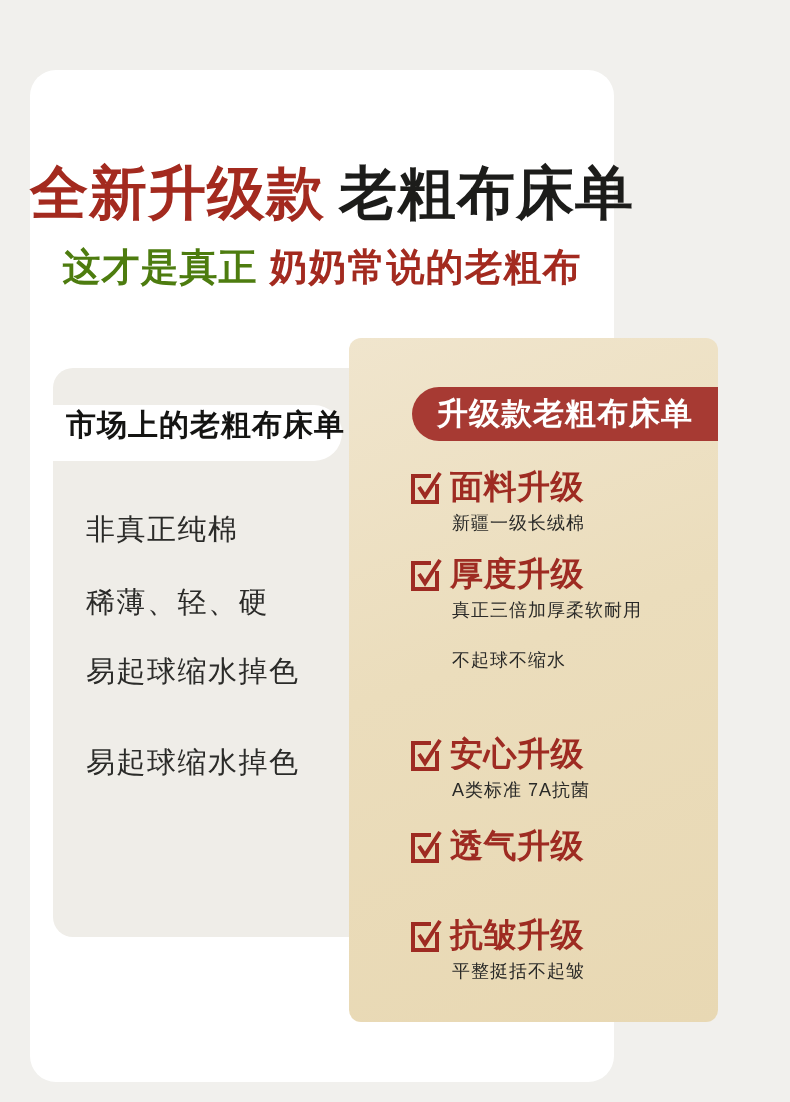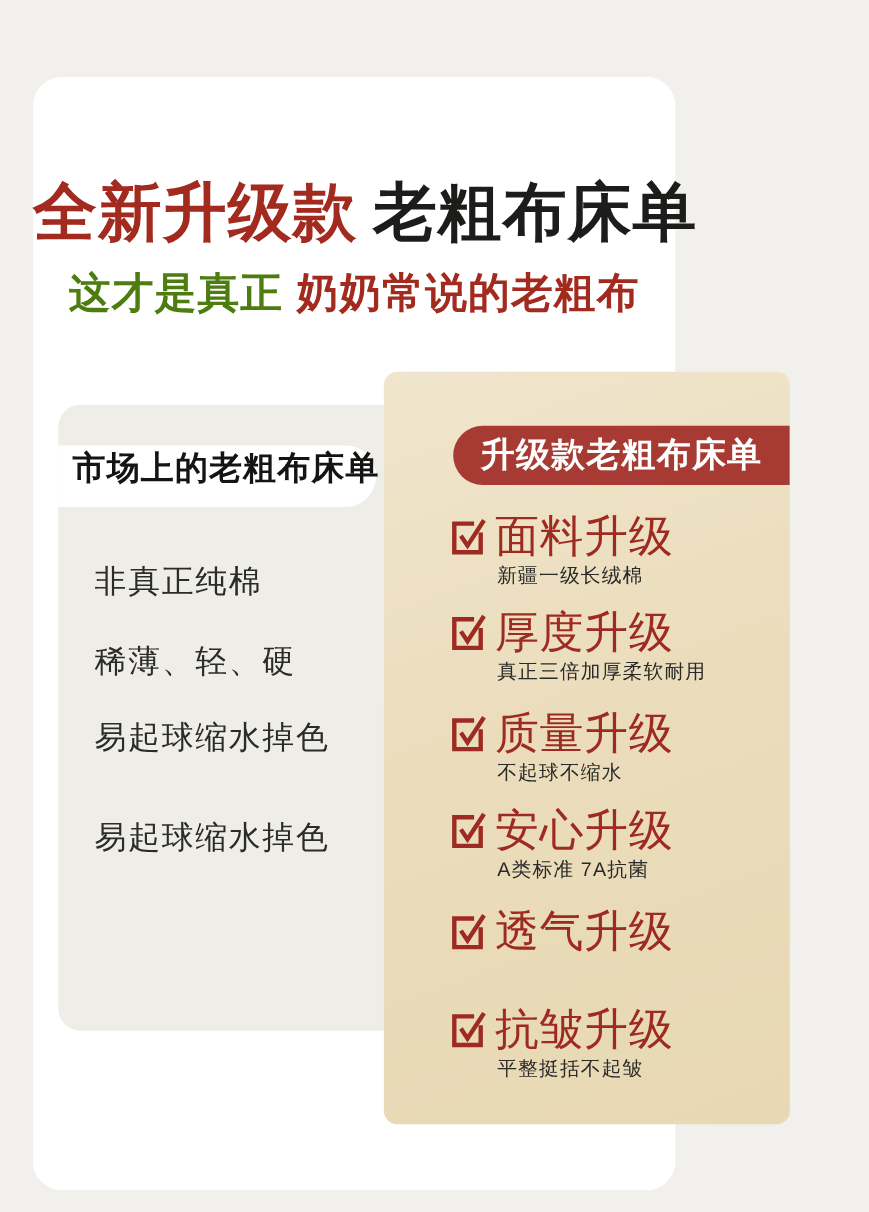--- a/index.html
+++ b/index.html
@@ -68,21 +68,21 @@
   .u-item{position:absolute;left:57px;width:300px;}
   .u-item:nth-of-type(1){top:128px;}
   .u-item:nth-of-type(2){top:215px;}
   .u-item:nth-of-type(3){top:307px;}
   .u-item:nth-of-type(4){top:395px;}
   .u-item:nth-of-type(5){top:487px;}
   .u-item:nth-of-type(6){top:576px;}
   .u-row{display:flex;align-items:center;height:42px;}
   .u-check{width:36px;height:38px;flex:0 0 36px;margin-right:8px;display:inline-block;}
   .u-title{
-    font-size:40px;font-weight:400;color:#9E2B22;
+    font-size:33px;font-weight:700;color:#9E2B22;
     letter-spacing:0.5px;white-space:nowrap;
   }
   .u-desc{
     margin-left:46px;font-size:18px;line-height:30px;
     color:#2A2A28;letter-spacing:1px;white-space:nowrap;
   }
 </style>
 </head>
 <body>
 
@@ -139,29 +139,20 @@
                 <path d="M25 8 H7 V34 H31 V16" fill="none" stroke="#9E2B22" stroke-width="4"></path>
                 <path d="M13 19 L19 28 L34 5" fill="none" stroke="#9E2B22" stroke-width="4"></path>
               </svg>
             </span>
             <span class="u-title">厚度升级</span>
           </div>
           <div class="u-desc">真正三倍加厚柔软耐用</div>
         </div>
 
         <div class="u-item">
-          <div class="u-row">
-            <span class="u-check">
-              <svg width="36" height="38" viewBox="0 0 36 38" xmlns="http://www.w3.org/2000/svg">
-                <path d="M25 8 H7 V34 H31 V16" fill="none" stroke="#9E2B22" stroke-width="4"></path>
-                <path d="M13 19 L19 28 L34 5" fill="none" stroke="#9E2B22" stroke-width="4"></path>
-              </svg>
-            </span>
-            <span class="u-title">质量升级</span>
-          </div>
           <div class="u-desc">不起球不缩水</div>
         </div>
 
         <div class="u-item">
           <div class="u-row">
             <span class="u-check">
               <svg width="36" height="38" viewBox="0 0 36 38" xmlns="http://www.w3.org/2000/svg">
                 <path d="M25 8 H7 V34 H31 V16" fill="none" stroke="#9E2B22" stroke-width="4"></path>
                 <path d="M13 19 L19 28 L34 5" fill="none" stroke="#9E2B22" stroke-width="4"></path>
               </svg>

